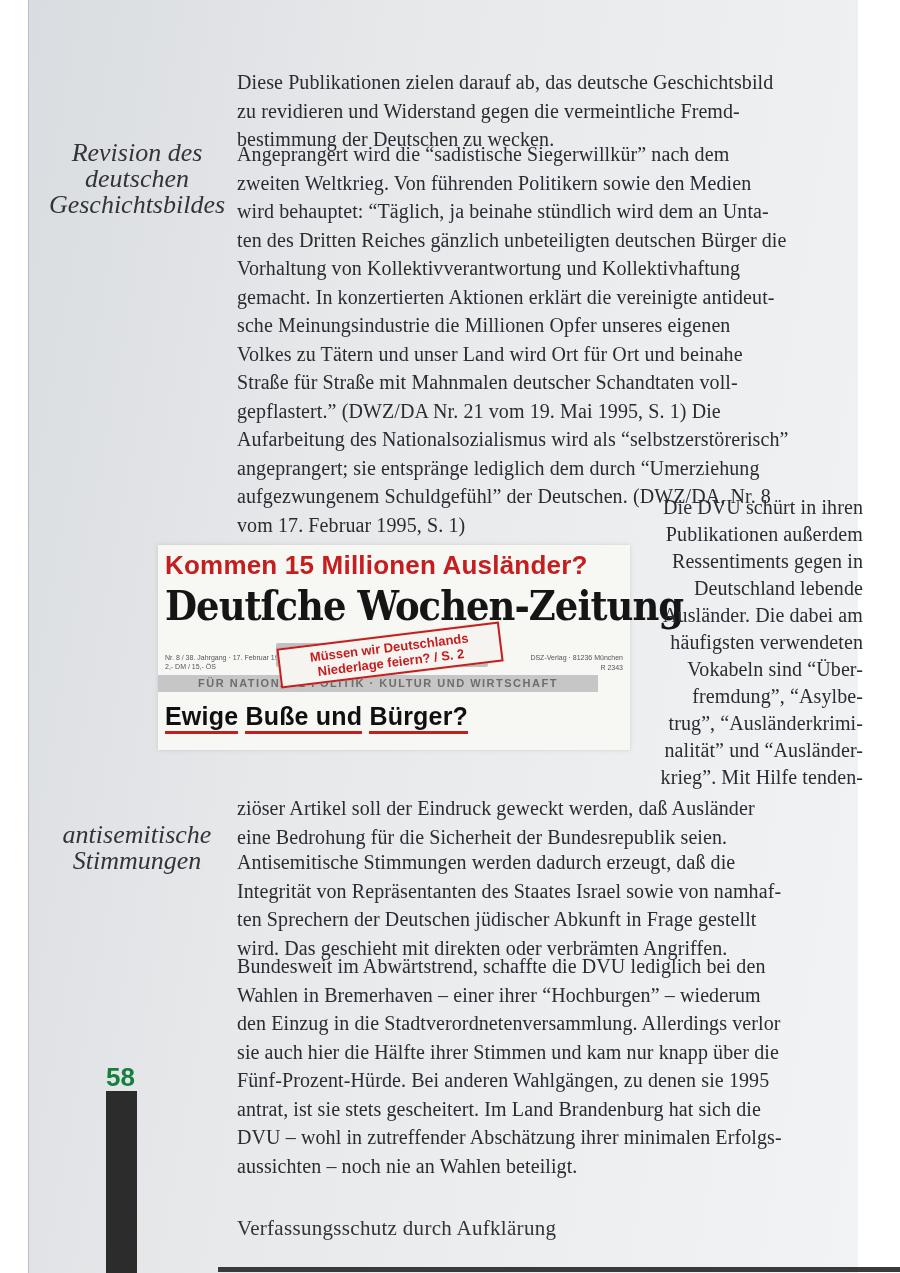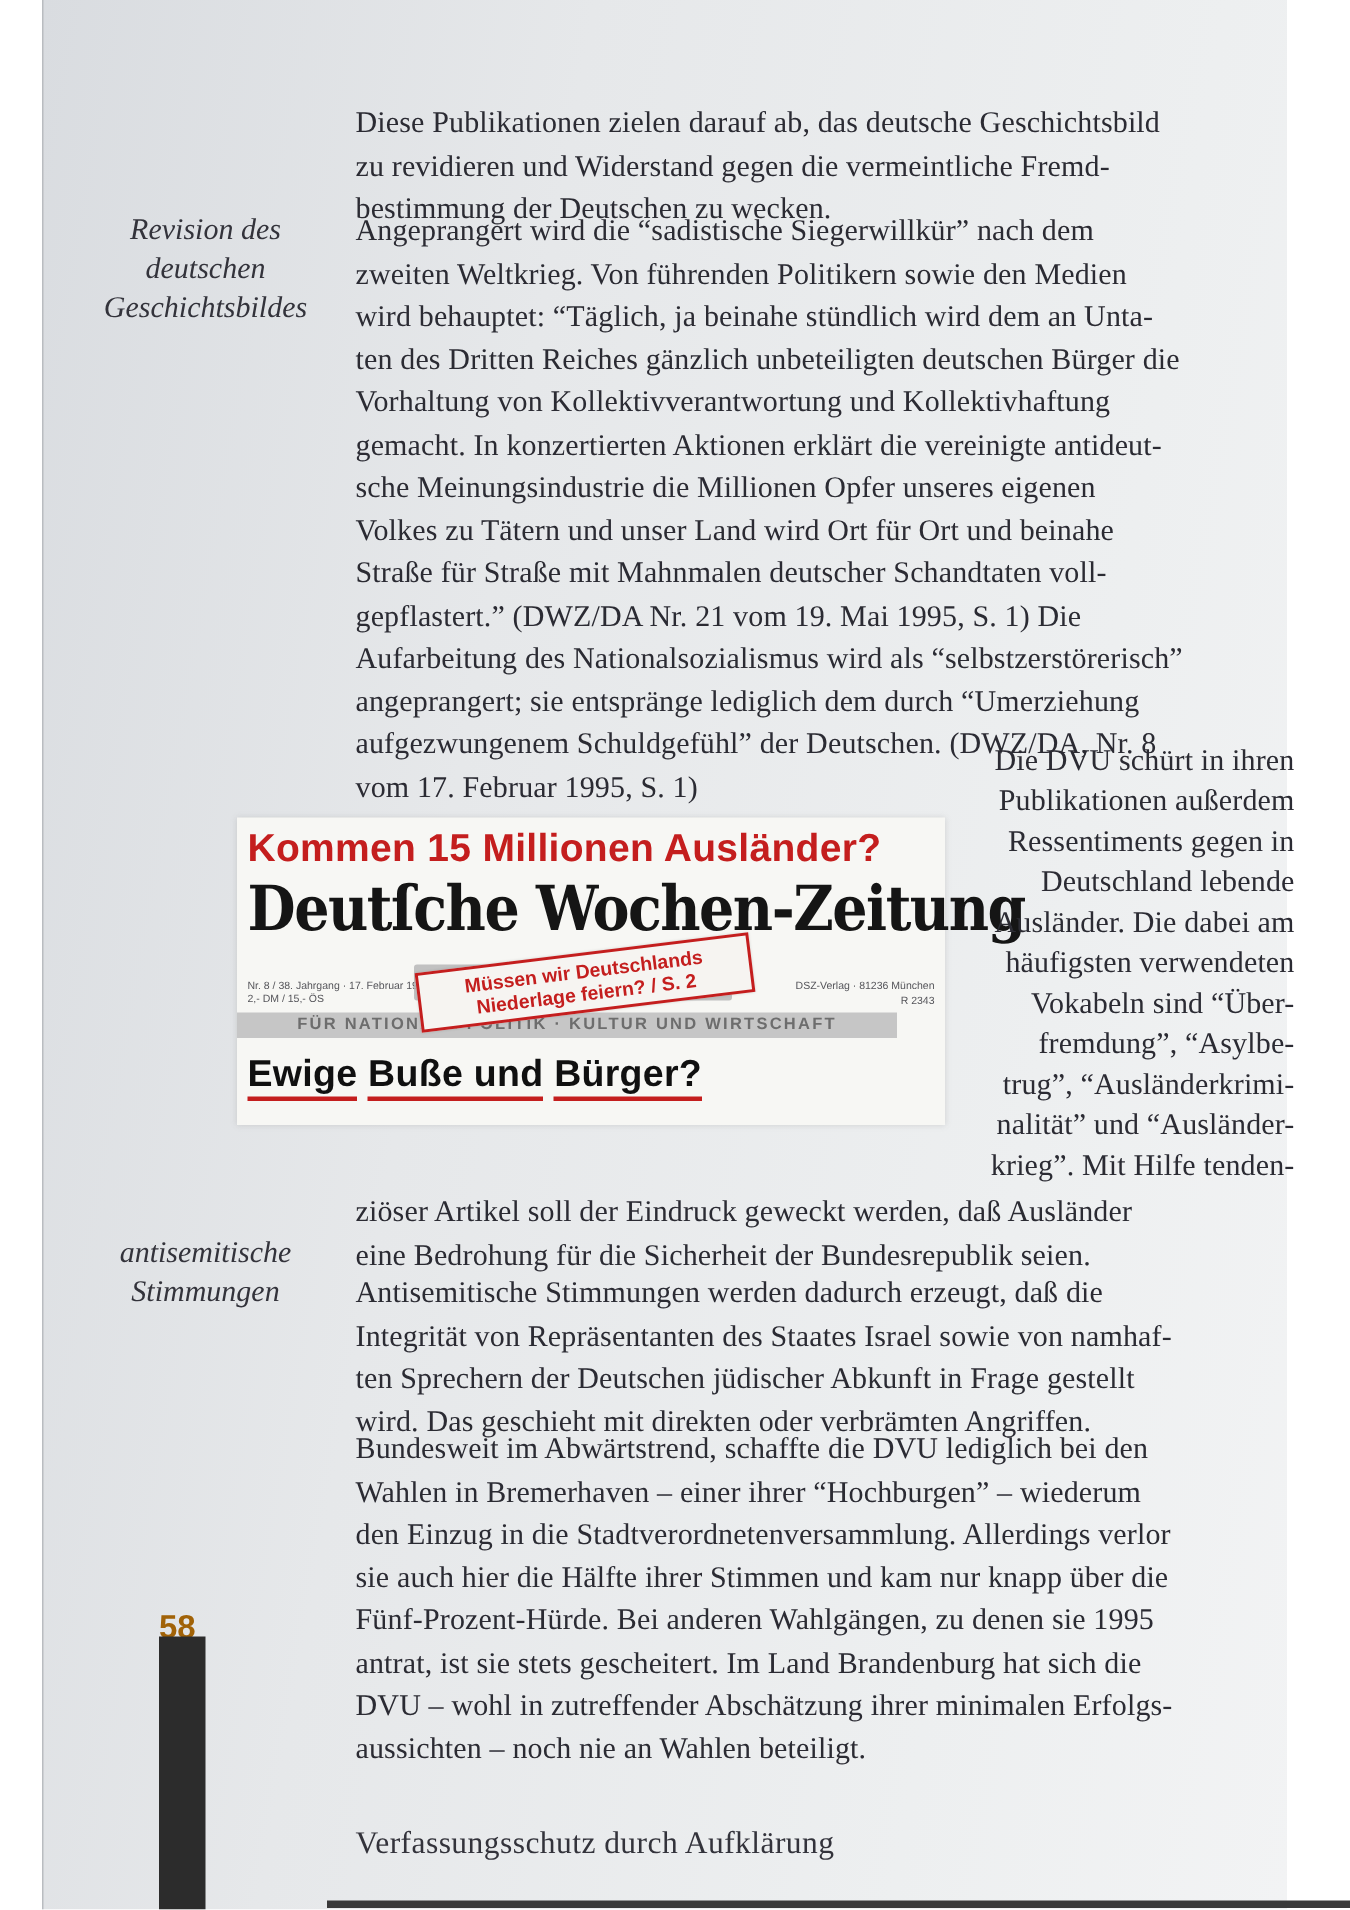--- a/index.html
+++ b/index.html
@@ -4,21 +4,21 @@
 <style>
   html,body{margin:0;padding:0;}
   body{background:#ffffff;font-family:"Liberation Serif", serif;}
   #page{position:relative;width:900px;height:1273px;background:#ffffff;overflow:hidden;}
   #scan{position:absolute;left:28px;top:0;width:830px;height:1273px;
         background:linear-gradient(100deg,#d9dce0 0%,#e6e8ea 35%,#edeff0 75%,#f2f3f4 100%);
         box-shadow:inset 1px 0 0 #b9bcc0;}
   .bodytext{position:absolute;color:#2b2b33;font-size:20px;line-height:28.5px;
             white-space:pre-line;letter-spacing:.1px;}
   .marginnote{position:absolute;width:190px;text-align:center;font-style:italic;
-              color:#33333b;font-size:20px;line-height:26px;white-space:pre-line;}
+              color:#33333b;font-size:26px;line-height:26px;white-space:pre-line;}
   .rightcol{line-height:27px;text-align:right;}
   
   #clip{position:absolute;left:158px;top:545px;width:440px;height:205px;
         background:#f7f7f4;box-shadow:0 0 4px rgba(120,120,120,.25);padding-left:32px;}
   #clip .inner{position:absolute;left:7px;top:5px;right:7px;}
   .clip-head{font-family:"Liberation Sans", sans-serif;font-weight:bold;
              color:var(--red);font-size:26px;letter-spacing:.2px;white-space:nowrap;}
   .clip-sub{font-family:"Liberation Sans", sans-serif;font-weight:bold;color:#141414;
             font-size:20px;letter-spacing:.6px;margin-top:1px;white-space:nowrap;}
   .clip-sub .seite{font-size:13px;font-weight:bold;letter-spacing:0;}
@@ -36,21 +36,21 @@
            letter-spacing:1.5px;color:#6d6d6d;text-align:center;line-height:17px;white-space:nowrap;}
   .stamp{position:absolute;left:120px;top:90px;width:212px;padding:3px 4px;background:#f6f4f1;
          border:2px solid var(--red);transform:rotate(-7deg);text-align:center;
          font-family:"Liberation Sans", sans-serif;font-weight:bold;font-size:13px;
          line-height:15px;color:var(--red);white-space:pre-line;box-shadow:0 0 2px rgba(0,0,0,.15);}
   .clip-head2{position:absolute;left:7px;top:157px;font-family:"Liberation Sans", sans-serif;
               font-weight:bold;font-size:25px;color:#101010;letter-spacing:.2px;white-space:nowrap;}
   .clip-head2 span{border-bottom:3px solid var(--red);padding-bottom:1px;}
   
   #pagenum{position:absolute;left:106px;top:1062px;font-family:"Liberation Sans", sans-serif;
-           font-weight:bold;font-size:22px;color:#a16207;margin-top:10px;}
+           font-weight:bold;font-size:26px;color:#15803d;}
   #barleft{position:absolute;left:106px;top:1091px;width:31px;height:182px;background:#2c2c2c;}
   #footer{position:absolute;left:237px;top:1216px;width:635px;text-align:left;
           font-size:21px;color:#33333b;letter-spacing:.3px;}
   #bottomline{position:absolute;left:218px;top:1267px;width:682px;height:5px;background:#3a3a3a;}
 </style>
 </head>
 <body>
 
 <div id="page">
   <div id="scan"></div>

